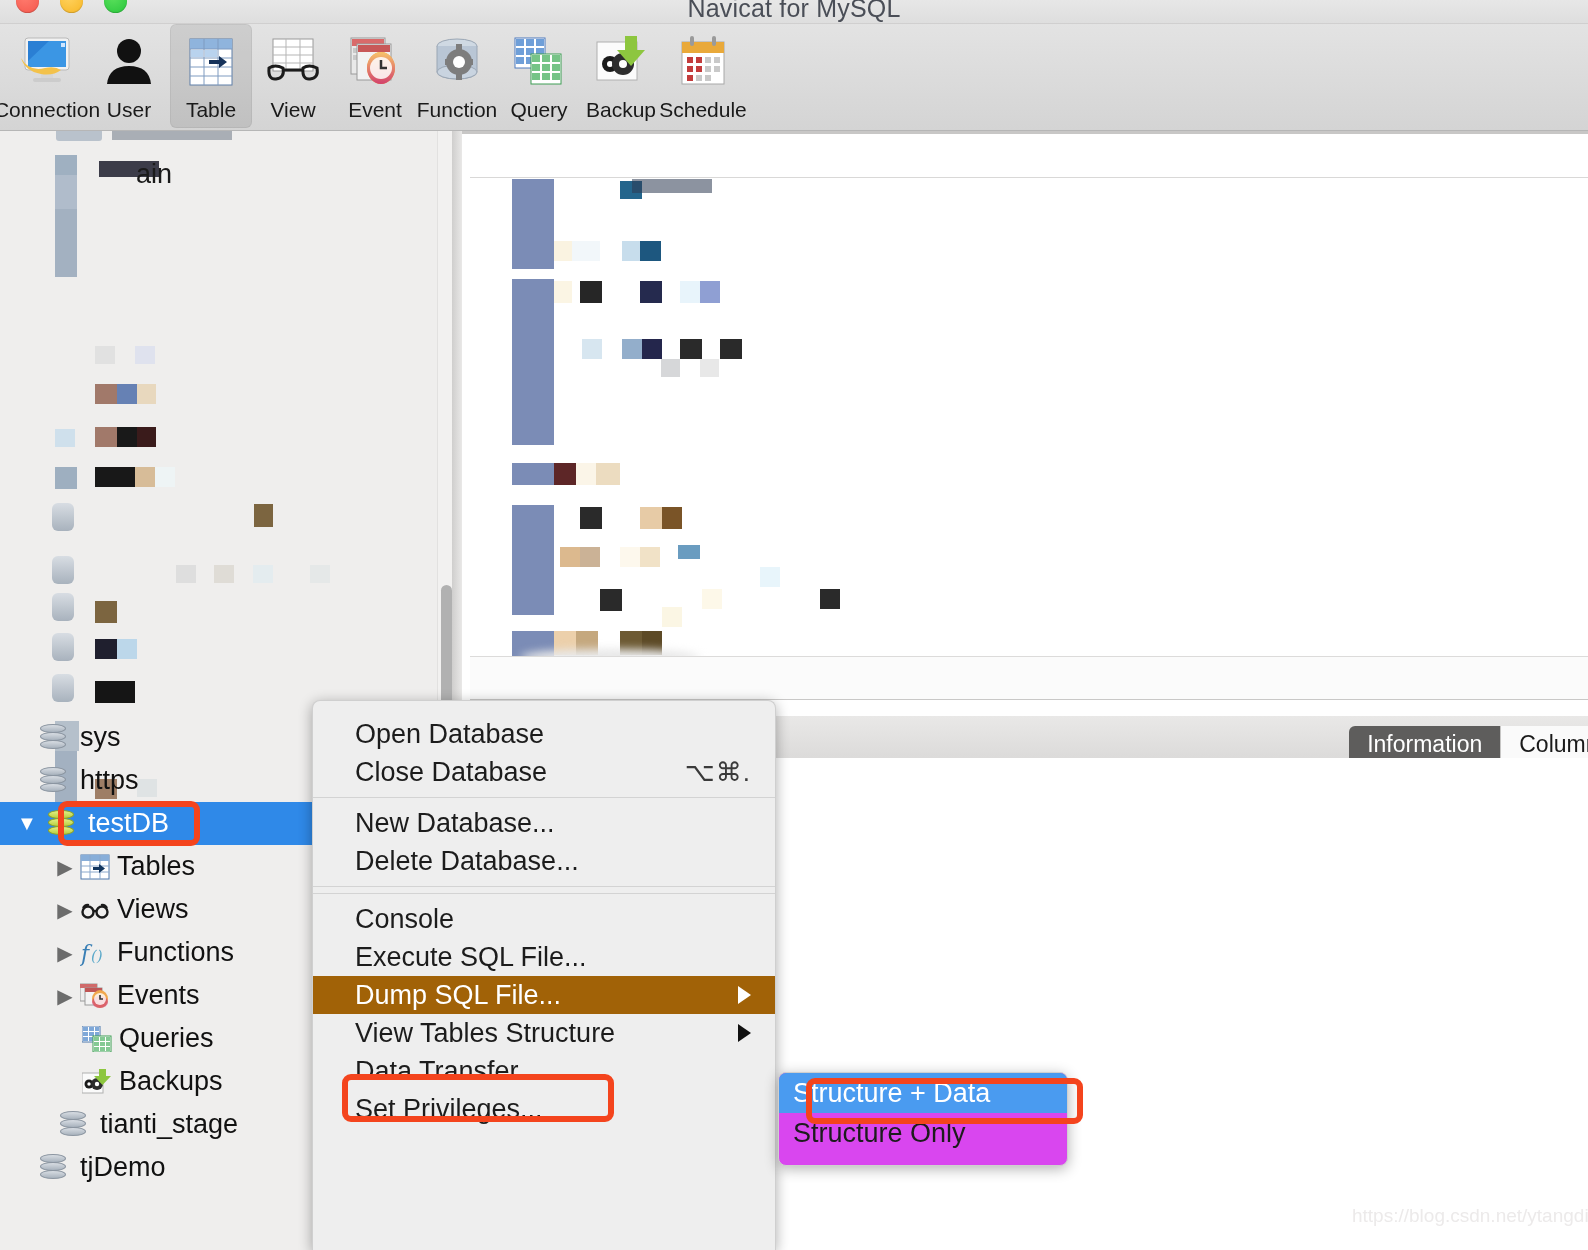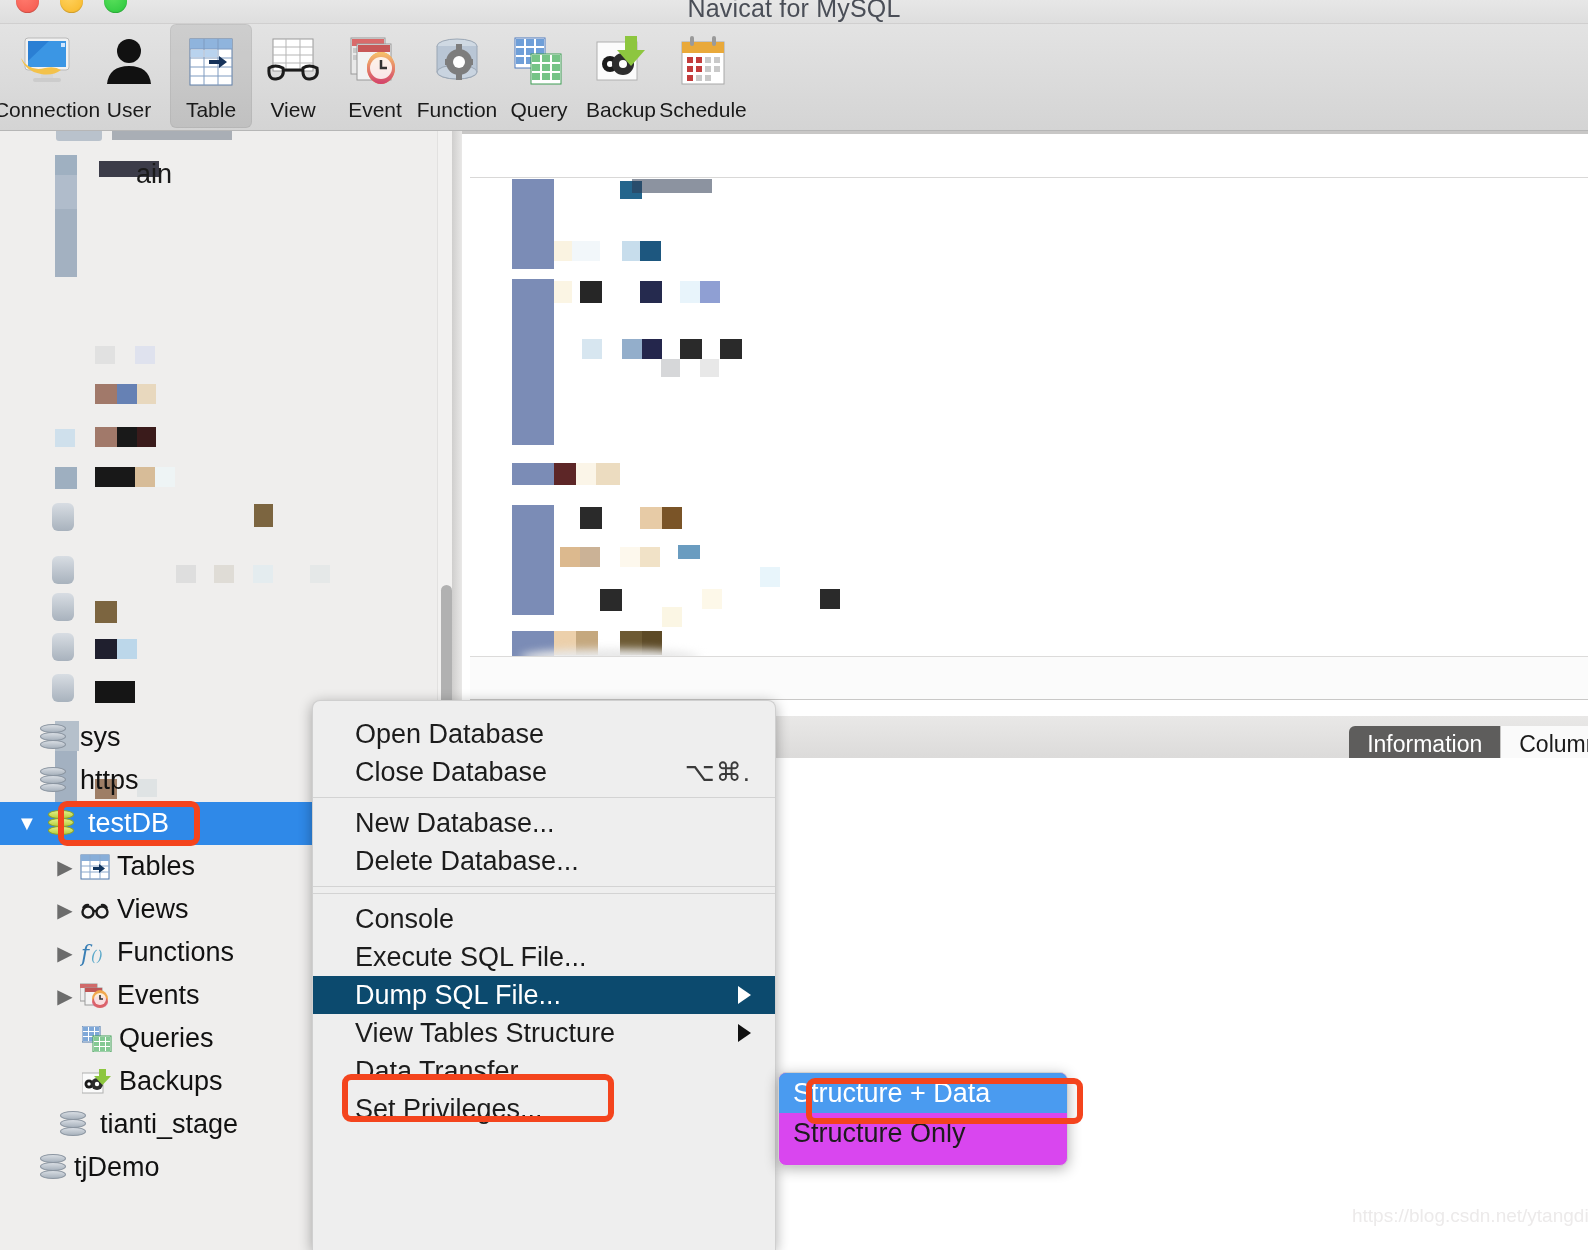--- a/index.html
+++ b/index.html
@@ -158,21 +158,21 @@
     background: #eeeeee;
     border-radius: 8px 8px 0 0;
     box-shadow: 0 3px 14px rgba(0,0,0,.33);
     border: 1px solid #cfcfcf; border-bottom: none;
     overflow: hidden;
   }
   .mitem {
     position: relative; height: 38px; display: flex; align-items: center;
     padding: 0 24px 0 42px; font-size: 27px; color: #1c1c1c; white-space: nowrap;
   }
-  .mitem.hl { background: #0c4a6e; color: #ffffff; }
+  .mitem.hl { background: #a16207; color: #ffffff; }
   .mitem .key { margin-left: auto; font-size: 26px; color: #3a3a3a; letter-spacing: 1px; }
   .mitem .arrow {
     margin-left: auto; width: 0; height: 0;
     border-left: 13px solid #111111; border-top: 9px solid transparent; border-bottom: 9px solid transparent;
   }
   .mitem.hl .arrow { border-left-color: #ffffff; }
   .msep { height: 1px; background: #d3d3d3; margin: 6px 0; }
 
   
   .submenu {
@@ -586,21 +586,21 @@
           </div>
         <div class="tlabel" style="margin-left:14px;">tianti_stage</div>
       </div>
 
       <div class="trow" style="top:1015px;padding-left:40px;">
         <div class="dbicon">
             <i></i>
             <i></i>
             <i></i>
           </div>
-        <div class="tlabel" style="margin-left:8px;">tjDemo</div>
+        <div class="tlabel" style="margin-left:14px;">tjDemo</div>
       </div>
 
     </div>
 
     <div style="position:absolute;left:136px;top:28px;font-size:27px;color:#1a1a1a;">ain</div>
   </div>
 
   <div class="side-scroll-track"></div>
   <div class="side-scroll-thumb"></div>
   <div class="vsep"></div>

